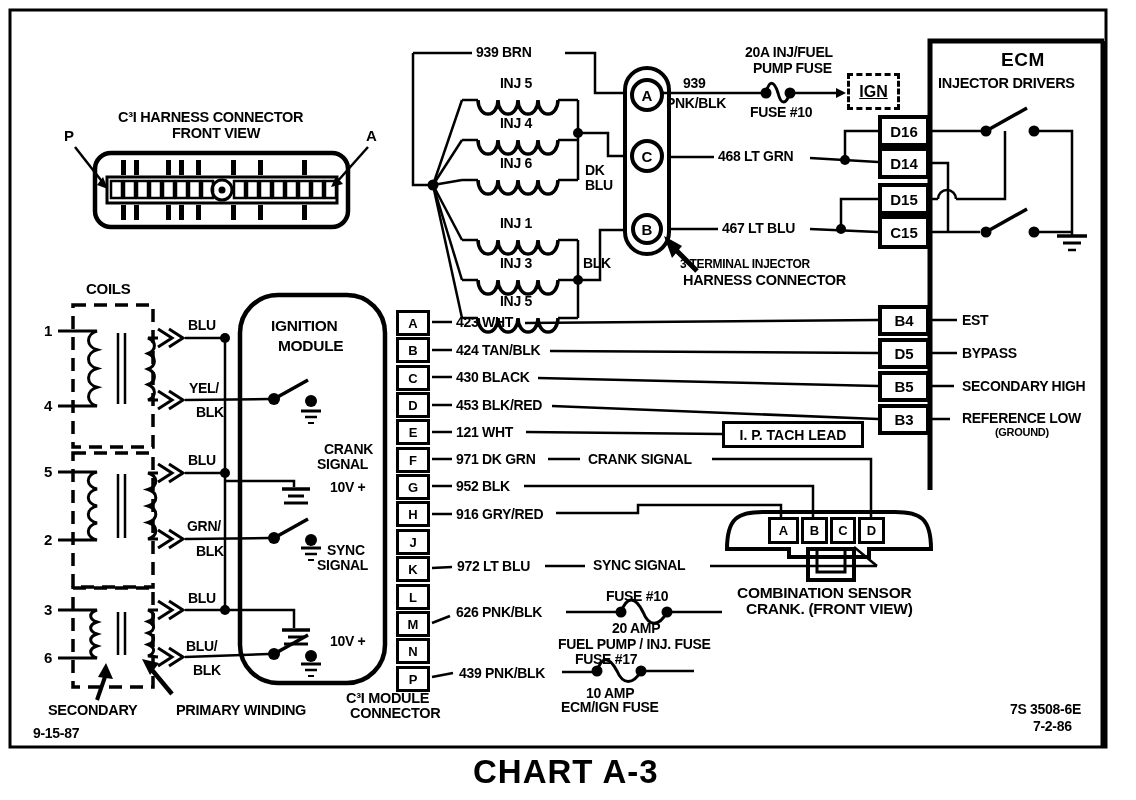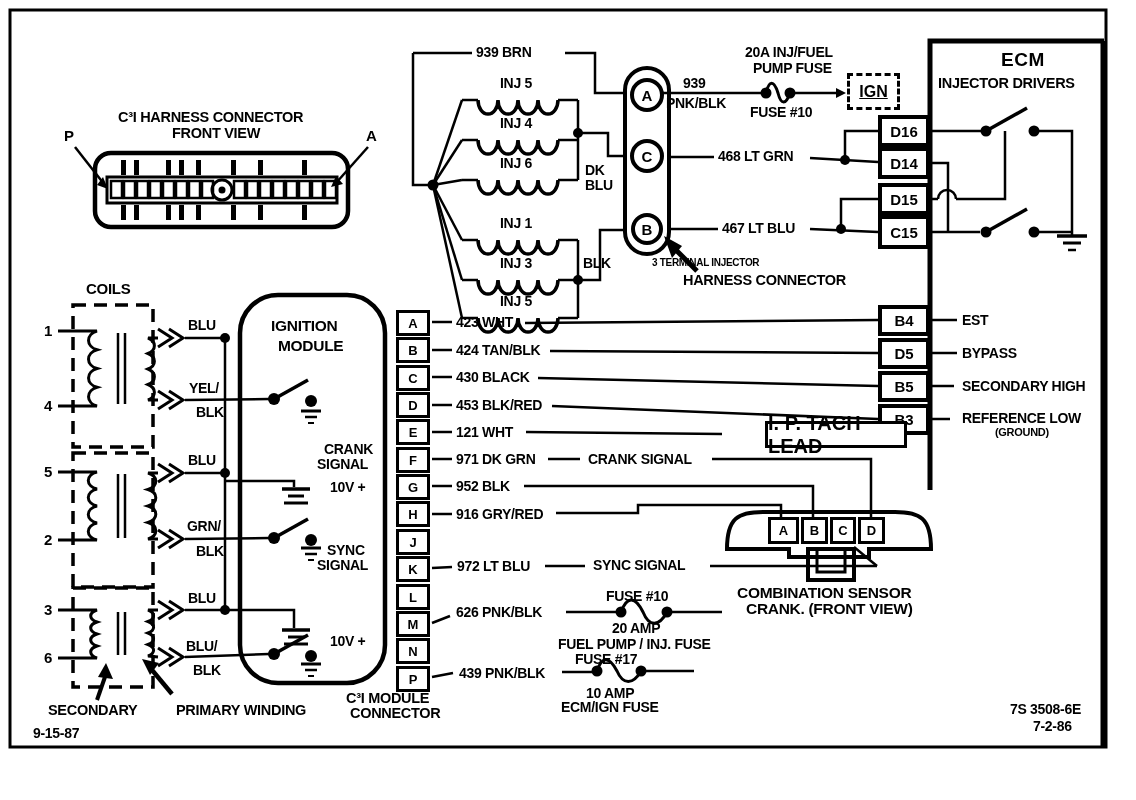--- a/index.html
+++ b/index.html
@@ -12,21 +12,21 @@
   .big{font-size:19px;letter-spacing:0.5px;}
   .chart-title{font-size:33px;letter-spacing:1px;}
   .pin{position:absolute;border:3px solid #000;background:#fff;box-sizing:border-box;
        display:flex;align-items:center;justify-content:center;font-weight:bold;font-size:13px;}
   .pin-h{border-width:4px;font-size:15px;}
   .term{position:absolute;display:flex;align-items:center;justify-content:center;
         font-weight:bold;font-size:15px;}
   .ignbox{position:absolute;border:3px dashed #000;box-sizing:border-box;display:flex;
           align-items:center;justify-content:center;font-weight:bold;font-size:16px;text-decoration:underline;}
   .tachbox{position:absolute;border:3px solid #000;box-sizing:border-box;display:flex;
-           align-items:center;justify-content:center;font-weight:bold;font-size:20px;background:#fff;margin-left:43px;}
+           align-items:center;justify-content:center;font-weight:bold;font-size:14px;background:#fff;}
 </style>
 </head>
 <body>
 
 <div class="stage">
 
   <svg class="art" width="1136" height="800" viewBox="0 0 1136 800" fill="none" stroke="#000">
 
     <g>
       <rect x="10" y="10" width="1096" height="737" stroke-width="3"></rect>
@@ -351,21 +351,21 @@
   <div class="lbl" style="left:500px;top:216px">INJ 1</div>
   <div class="lbl" style="left:500px;top:256px">INJ 3</div>
   <div class="lbl" style="left:500px;top:294px">INJ 5</div>
   <div class="lbl" style="left:585px;top:163px">DK</div>
   <div class="lbl" style="left:585px;top:178px">BLU</div>
   <div class="lbl" style="left:583px;top:256px">BLK</div>
 
   <div class="term" style="left:633px;top:82px;width:28px;height:26px">A</div>
   <div class="term" style="left:633px;top:143px;width:28px;height:26px">C</div>
   <div class="term" style="left:633px;top:216px;width:28px;height:26px">B</div>
-  <div class="lbl" style="left:652px;top:258px;font-size:10px">3 TERMINAL INJECTOR</div>
+  <div class="lbl" style="left:680px;top:258px;font-size:12px">3 TERMINAL INJECTOR</div>
   <div class="lbl" style="left:683px;top:273px;font-size:14.5px">HARNESS CONNECTOR</div>
 
   <div class="lbl" style="left:745px;top:45px">20A INJ/FUEL</div>
   <div class="lbl" style="left:753px;top:61px">PUMP FUSE</div>
   <div class="lbl" style="left:750px;top:105px">FUSE #10</div>
   <div class="lbl" style="left:683px;top:76px">939</div>
   <div class="lbl" style="left:666px;top:96px">PNK/BLK</div>
   <div class="ignbox" style="left:847px;top:73px;width:53px;height:37px">IGN</div>
 
   <div class="lbl big" style="left:1001px;top:50px">ECM</div>
@@ -458,14 +458,15 @@
 
   <div class="pin" style="left:768px;top:517px;width:31px;height:27px">A</div>
   <div class="pin" style="left:801px;top:517px;width:27px;height:27px">B</div>
   <div class="pin" style="left:830px;top:517px;width:26px;height:27px">C</div>
   <div class="pin" style="left:858px;top:517px;width:27px;height:27px">D</div>
   <div class="lbl" style="left:737px;top:585px;font-size:15.5px">COMBINATION SENSOR</div>
   <div class="lbl" style="left:746px;top:601px;font-size:15.5px">CRANK. (FRONT VIEW)</div>
 
   <div class="lbl" style="left:1010px;top:702px">7S 3508-6E</div>
   <div class="lbl" style="left:1033px;top:719px">7-2-86</div>
+  <div class="lbl chart-title" style="left:473px;top:755px">CHART A-3</div>
 
 </div>
 
 </body></html>

